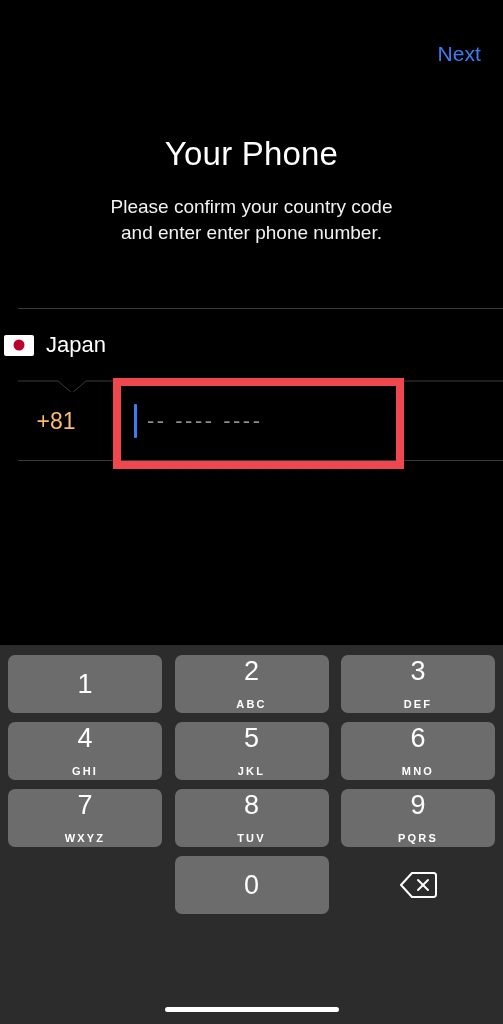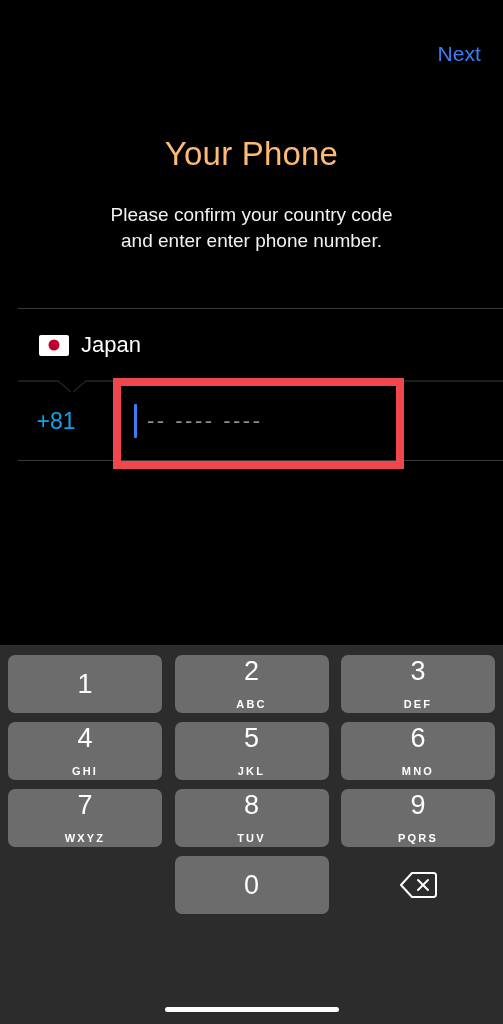--- a/index.html
+++ b/index.html
@@ -18,61 +18,61 @@
   .next-btn {
     position:absolute; right:22px; top:14px;
     font-size:21px; color:#3d7cf4; font-weight:400;
     letter-spacing:.1px;
     margin-top:28px;
   }
 
   
   .title {
     position:absolute; top:135px; left:0; width:503px;
-    text-align:center; color:#fdba74;
+    text-align:center; color:#ffffff;
     font-size:33px; font-weight:400; letter-spacing:.2px;
   }
   .subtitle {
-    position:absolute; top:202px; left:0; width:503px;
+    position:absolute; top:194px; left:0; width:503px;
     text-align:center; color:#f2f2f2;
     font-size:19px; font-weight:400; line-height:26px;
   }
 
   
   .divider {
     position:absolute; left:18px; width:485px; height:1px;
     background:#3a3a3a;
   }
   .divider.top    { top:308px; }
   .divider.bottom { top:460px; }
 
   .mid-line-svg { position:absolute; left:0; top:372px; width:503px; height:20px; }
 
   .country-row {
     position:absolute; left:0; top:309px; width:410px; height:72px;
-    display:flex; align-items:center; padding-left:39px;
+    display:flex; align-items:center; padding-left:4px;
   }
   .flag-shape {
     display:inline-block; width:30px; height:21px;
     background:#fff; border-radius:2px; position:relative;
     margin-right:12px; vertical-align:middle;
   }
   .flag-shape::after {
     content:""; position:absolute; left:50%; top:50%;
     transform:translate(-50%,-50%);
     width:11px; height:11px; border-radius:50%; background:#bc002d;
   }
   .country-name { color:#fff; font-size:22px; font-weight:400; }
 
   .phone-row {
     position:absolute; left:0; top:382px; width:503px; height:78px;
     display:flex; align-items:center;
   }
   .dial-code {
-    width:112px; text-align:center; color:#0ea5e9;
+    width:112px; text-align:center; color:#fdba74;
     font-size:23px; font-weight:400;
   }
   .phone-input {
     flex:1; display:flex; align-items:center;
     padding-left:22px; height:100%;
   }
   .caret {
     width:3px; height:34px; background:#3d7cf4;
     margin-right:10px; border-radius:1px;
   }

